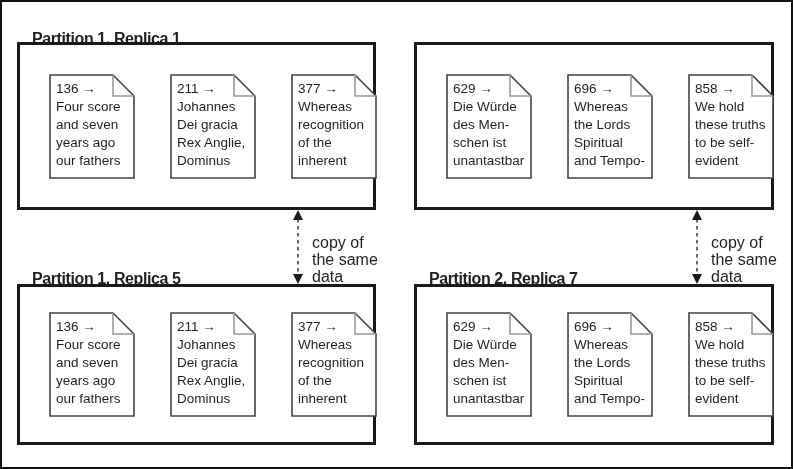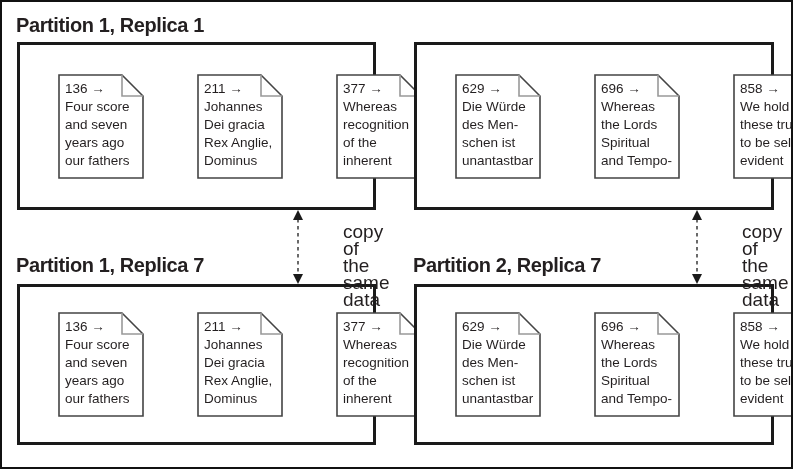--- a/index.html
+++ b/index.html
@@ -2,41 +2,41 @@
 <html><head>
 <meta charset="utf-8">
 <style>
   html,body { margin:0; padding:0; background:#ffffff; }
   .canvas {
     position:relative; width:793px; height:469px; box-sizing:border-box;
     background:#ffffff; border:2px solid #111111; overflow:hidden;
     font-family:"Liberation Sans", sans-serif; color:#231f20;
   }
   .panel-title {
-    position:absolute; margin:0; font-size:20px; font-weight:600;
+    position:absolute; margin:16px; font-size:16px; font-weight:600;
     letter-spacing:-0.4px; color:#231f20; white-space:nowrap;
   }
   .panel-box {
     position:absolute; box-sizing:border-box; border:3px solid #1a1a1a;
     background:#ffffff; display:flex; align-items:center; gap:23px;
     padding-left:26px;
   }
-  .doc { position:relative; width:92px; height:105px; margin:12px; flex:0 0 auto; }
+  .doc { position:relative; width:92px; height:105px; margin:3px; flex:0 0 auto; }
   .doc svg { position:absolute; left:0; top:0; }
   .doc-text {
     position:absolute; left:7px; top:6px; right:1px;
     font-size:13.5px; line-height:18px; color:#231f20; white-space:pre-line;
   }
   .connector { position:absolute; width:92px; height:74px; }
   .connector .arrow { position:absolute; left:0; top:0; }
   .connector .arrow line { stroke:#2b2b2b; stroke-width:1.4; stroke-dasharray:3.5 3.5; }
   .connector .arrow path { fill:#1a1a1a; }
   .connector-label {
-    position:absolute; left:21px; top:13px; font-size:19px; line-height:17px;
-    color:#231f20; white-space:pre-line;margin-left:31px;
+    position:absolute; left:21px; top:24px; font-size:16px; line-height:17px;
+    color:#231f20; white-space:pre-line;
   }
   #p1r1-title { left:14px;  top:12px;  }
   #p2r1-title { left:411px; top:12px;  }
   #p1r2-title { left:14px;  top:252px; }
   #p2r2-title { left:411px; top:252px; }
   #p1r1-box { left:15px;  top:40px;  width:359px; height:168px; }
   #p2r1-box { left:412px; top:40px;  width:360px; height:168px; }
   #p1r2-box { left:15px;  top:282px; width:359px; height:161px; }
   #p2r2-box { left:412px; top:282px; width:360px; height:161px; }
   #connector-left  { left:289px; top:208px; }
@@ -113,21 +113,21 @@
         <path d="M64,1 V22 H85" fill="none" stroke="#999999" stroke-width="1.6"></path>
       </svg>
       <figcaption class="doc-text">858 →
 We hold
 these truths
 to be self-
 evident</figcaption>
     </figure>
   </div>
 
-  <h2 class="panel-title" id="p1r2-title">Partition 1, Replica 7</h2>
+  <h2 class="panel-title" id="p1r2-title">Partition 1, Replica 5</h2>
   <div class="panel-box" id="p1r2-box">
     <figure class="doc">
       <svg width="86" height="105" viewBox="0 0 86 105">
         <path d="M1,1 H64 L85,22 V104 H1 Z" fill="#ffffff" stroke="#444444" stroke-width="1.6"></path>
         <path d="M64,1 V22 H85" fill="none" stroke="#999999" stroke-width="1.6"></path>
       </svg>
       <figcaption class="doc-text">136 →
 Four score
 and seven
 years ago

